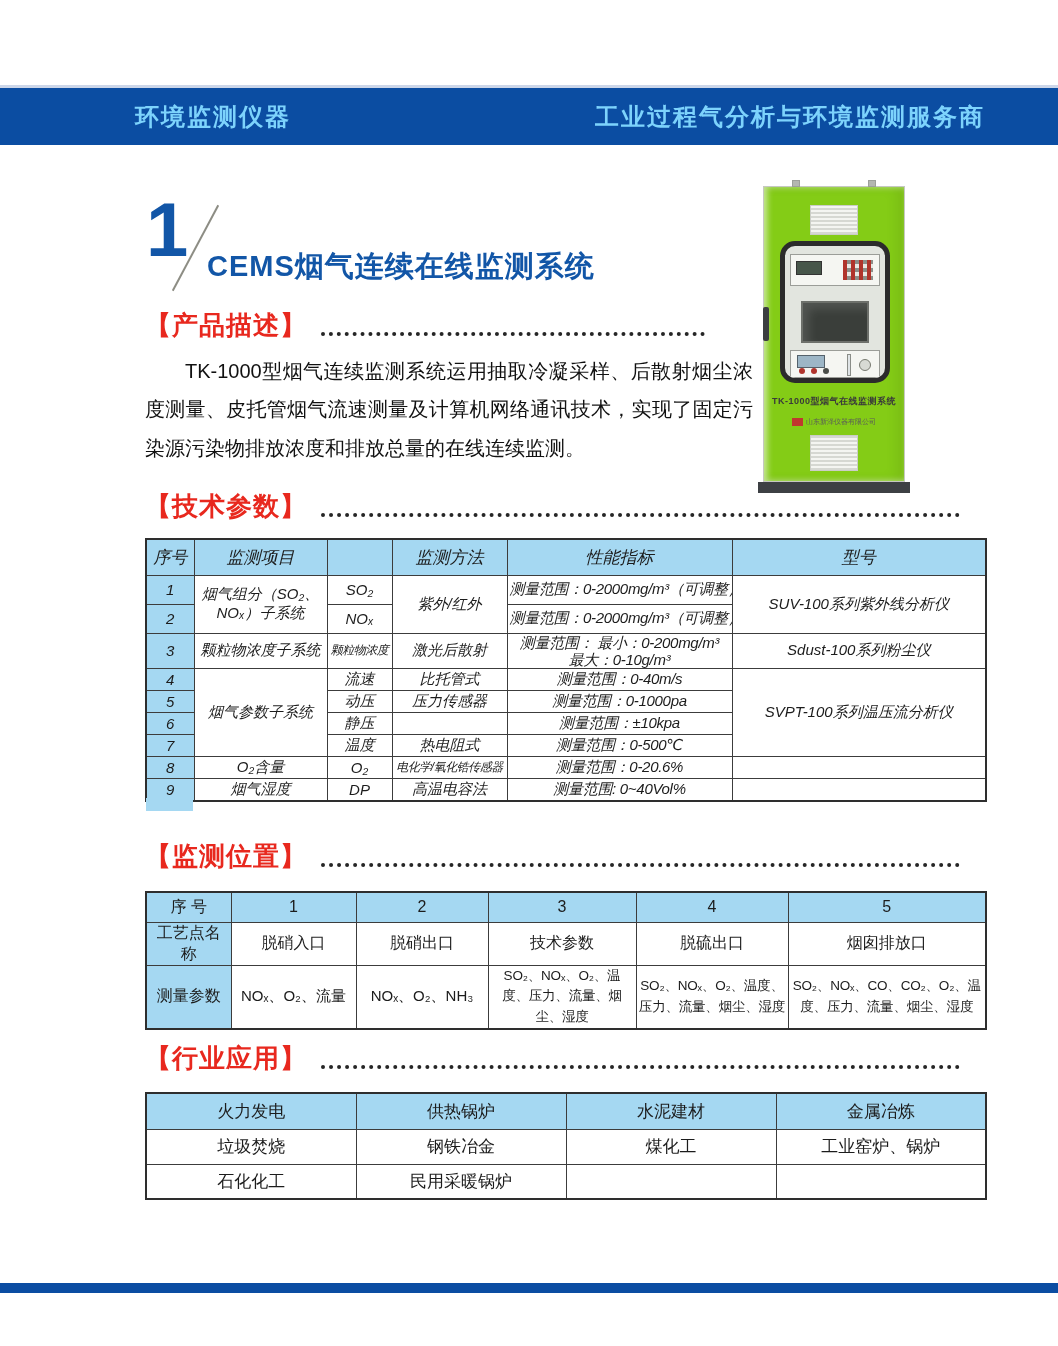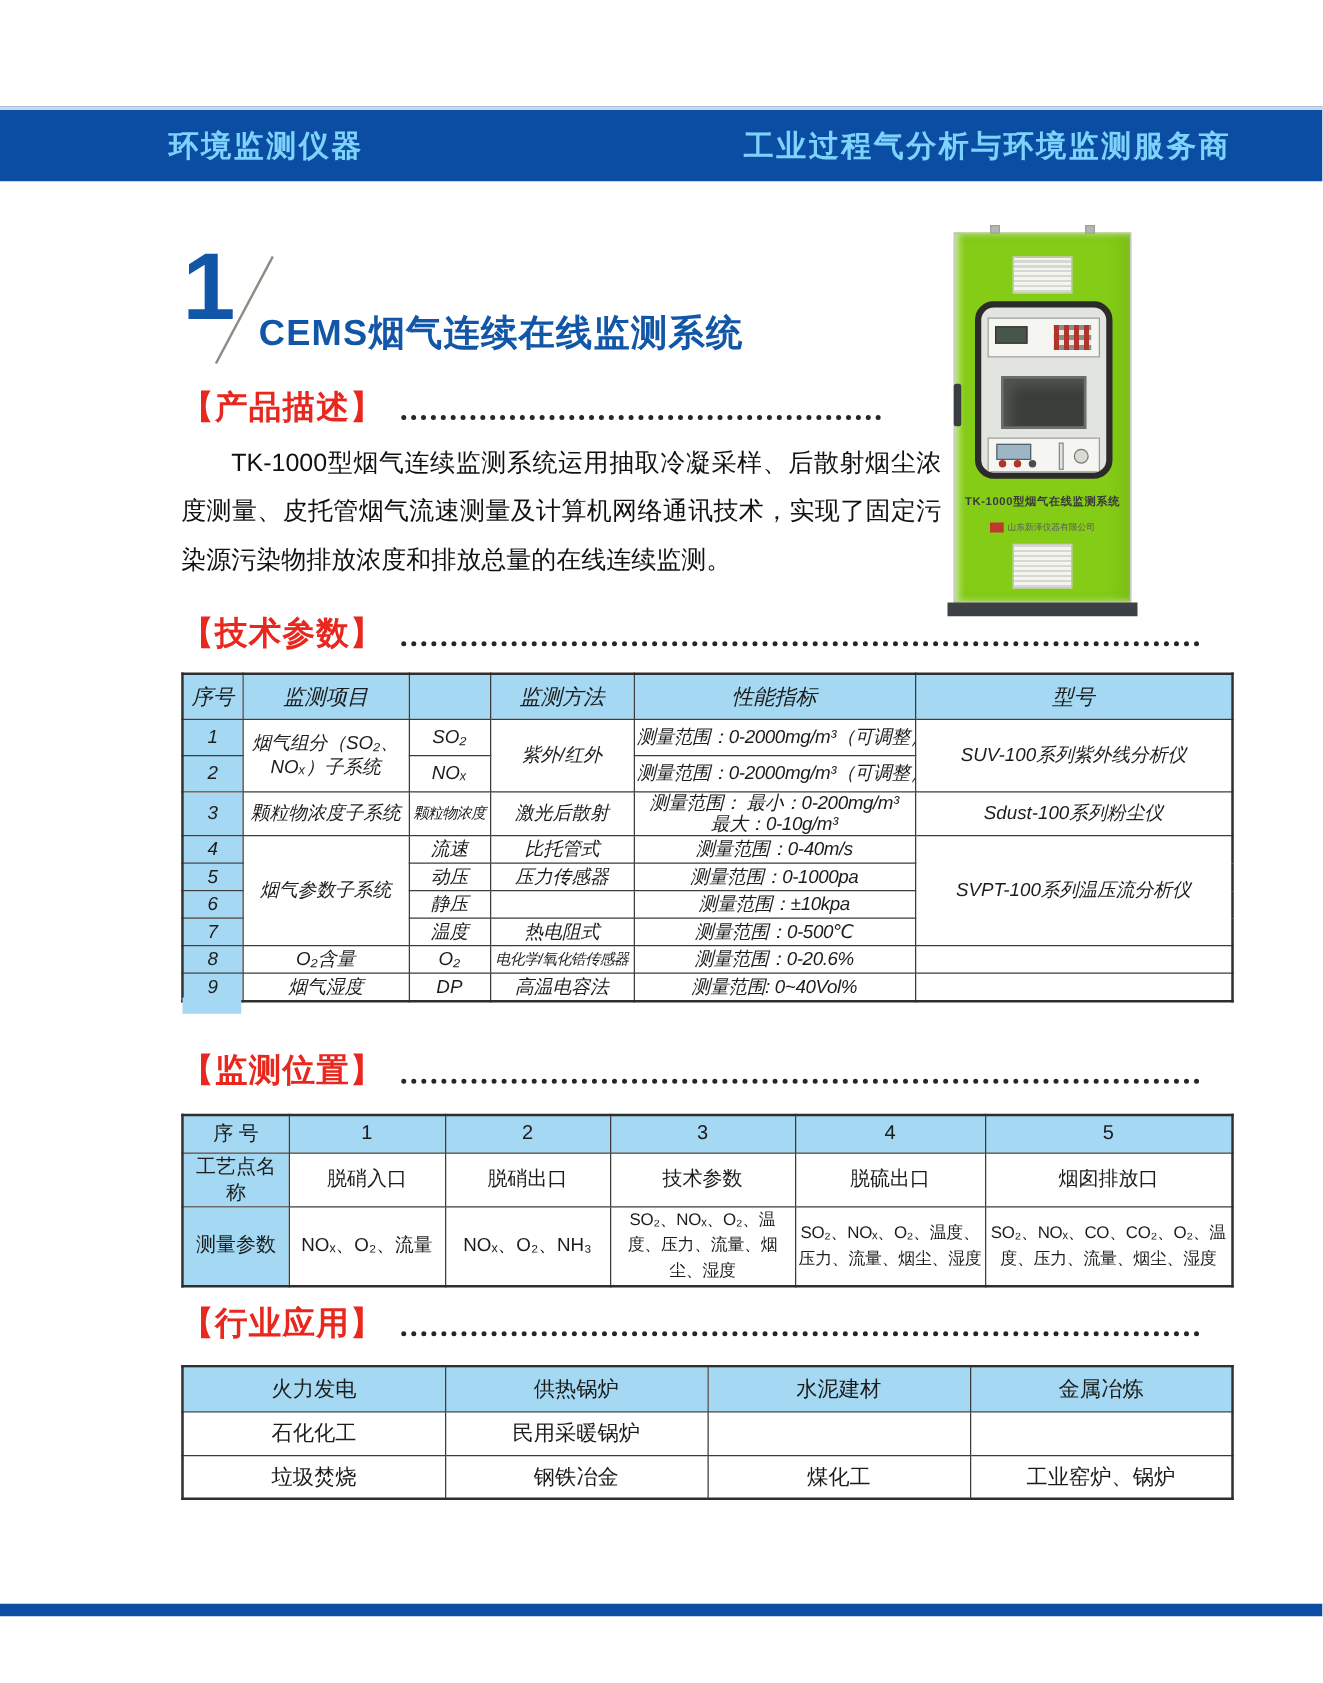--- a/index.html
+++ b/index.html
@@ -315,30 +315,30 @@
         <col style="width:210px">
     </colgroup>
     <tbody>
         <tr class="hr">
       <th class="bluecell">火力发电</th>
       <th class="bluecell">供热锅炉</th>
       <th class="bluecell">水泥建材</th>
       <th class="bluecell">金属冶炼</th>
     </tr>
     <tr class="dr">
-      <td>石化化工</td>
-      <td>民用采暖锅炉</td>
-      <td></td>
-      <td></td>
-    </tr>
-    <tr class="dr">
       <td>垃圾焚烧</td>
       <td>钢铁冶金</td>
       <td>煤化工</td>
       <td>工业窑炉、锅炉</td>
     </tr>
+    <tr class="dr">
+      <td>石化化工</td>
+      <td>民用采暖锅炉</td>
+      <td></td>
+      <td></td>
+    </tr>
   </tbody>
     </table>
 
   <div class="bottombar"></div>
   <div class="pagelabel">page04</div>
 
 </div>
 
 </body></html>

